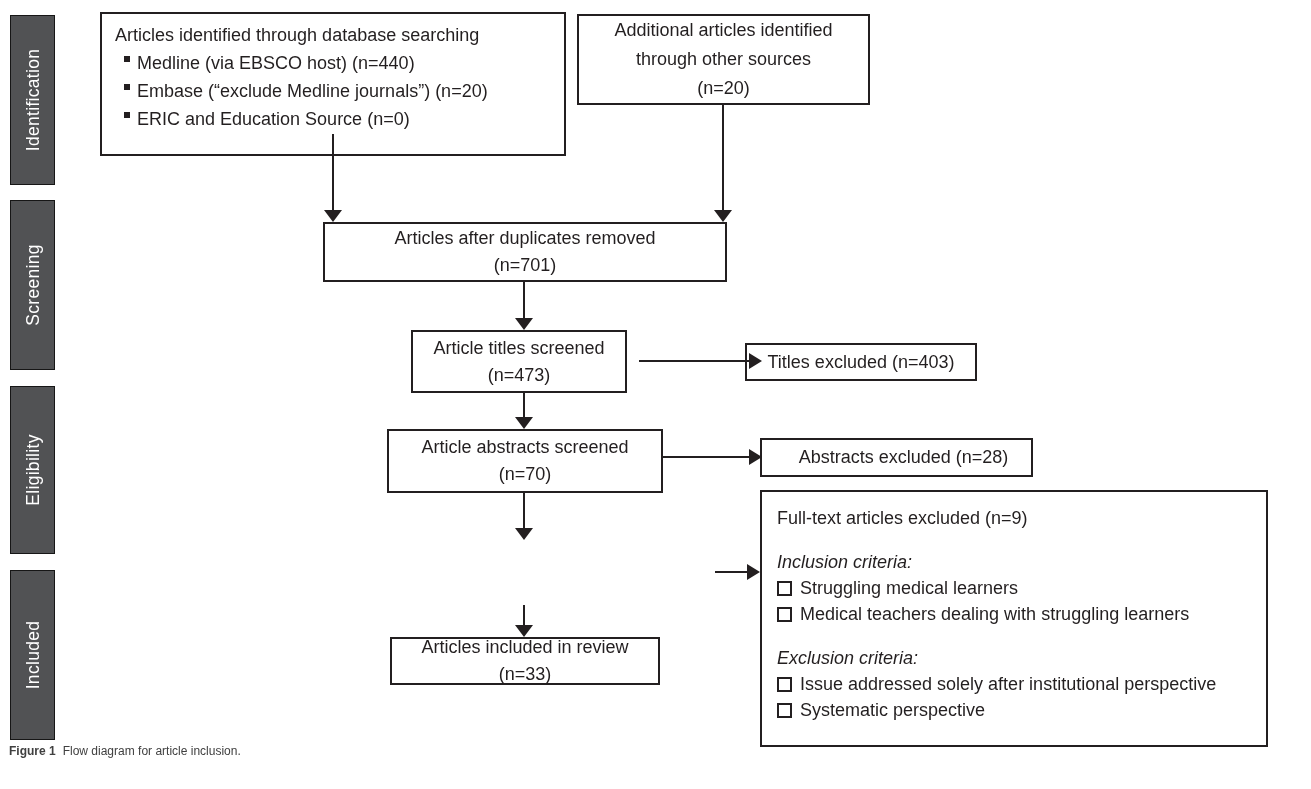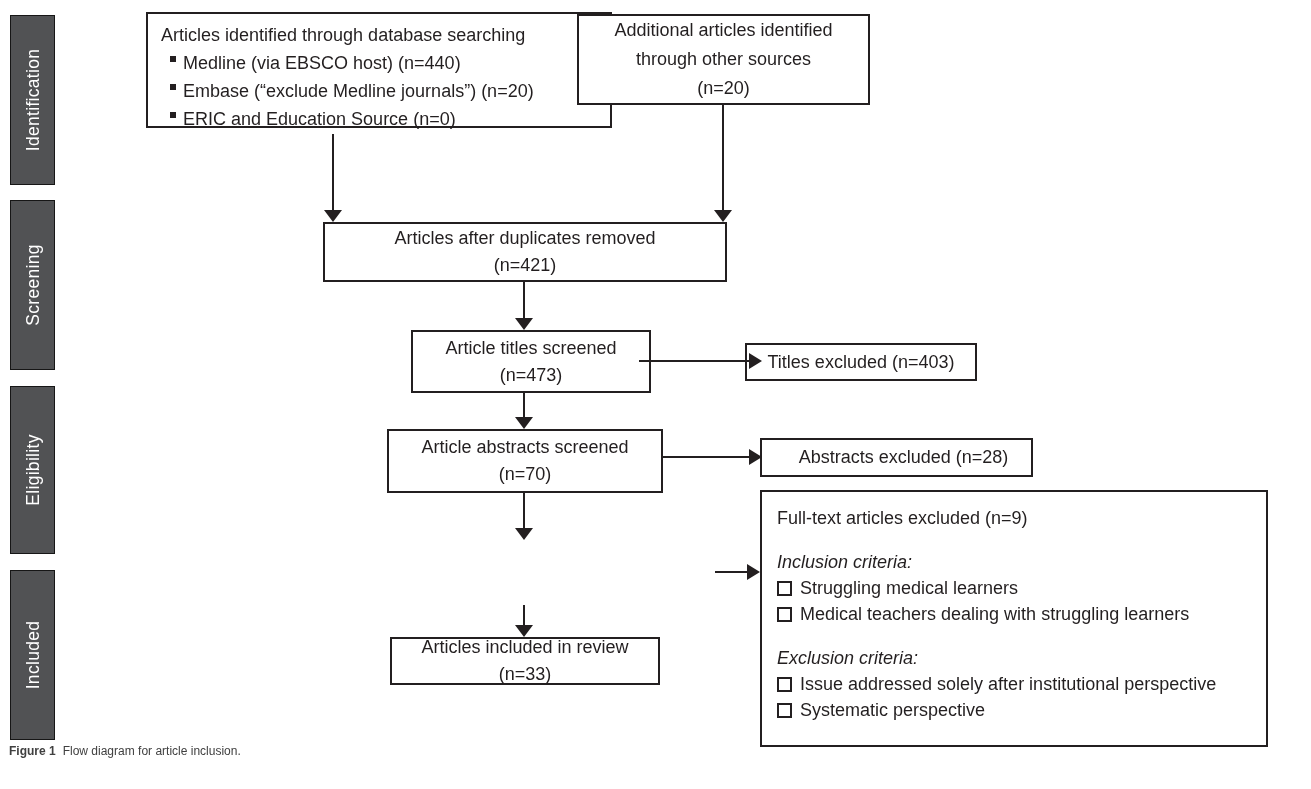--- a/index.html
+++ b/index.html
@@ -65,21 +65,21 @@
   <div class="stage" style="top:200px;height:170px;">
     <span>Screening</span>
   </div>
   <div class="stage" style="top:386px;height:168px;">
     <span>Eligibility</span>
   </div>
   <div class="stage" style="top:570px;height:170px;">
     <span>Included</span>
   </div>
 
-  <div class="fbox dbbox" style="left:100px;top:12px;width:466px;height:116px;margin-left:46px;">
+  <div class="fbox dbbox" style="left:100px;top:12px;width:466px;height:144px;">
     <div>Articles identified through database searching</div>
     <div class="db-item">
       <span class="sq"></span>
       <span>Medline (via EBSCO host) (n=440)</span>
     </div>
     <div class="db-item">
       <span class="sq"></span>
       <span>Embase (“exclude Medline journals”) (n=20)</span>
     </div>
     <div class="db-item">
@@ -89,24 +89,24 @@
   </div>
 
   <div class="fbox centerbox" style="left:577px;top:14px;width:293px;height:91px;line-height:29px;">
     <span class="txt">Additional articles identified
 through other sources
 (n=20)</span>
   </div>
 
   <div class="fbox centerbox" style="left:323px;top:222px;width:404px;height:60px;">
     <span class="txt">Articles after duplicates removed
-(n=421)</span>
+(n=701)</span>
   </div>
 
-  <div class="fbox centerbox" style="left:411px;top:330px;width:240px;height:63px;">
+  <div class="fbox centerbox" style="left:411px;top:330px;width:216px;height:63px;">
     <span class="txt">Article titles screened
 (n=473)</span>
   </div>
 
   <div class="fbox centerbox" style="left:745px;top:343px;width:232px;height:38px;">
     <span class="txt">Titles excluded (n=403)</span>
   </div>
 
   <div class="fbox centerbox" style="left:387px;top:429px;width:276px;height:64px;">
     <span class="txt">Article abstracts screened

